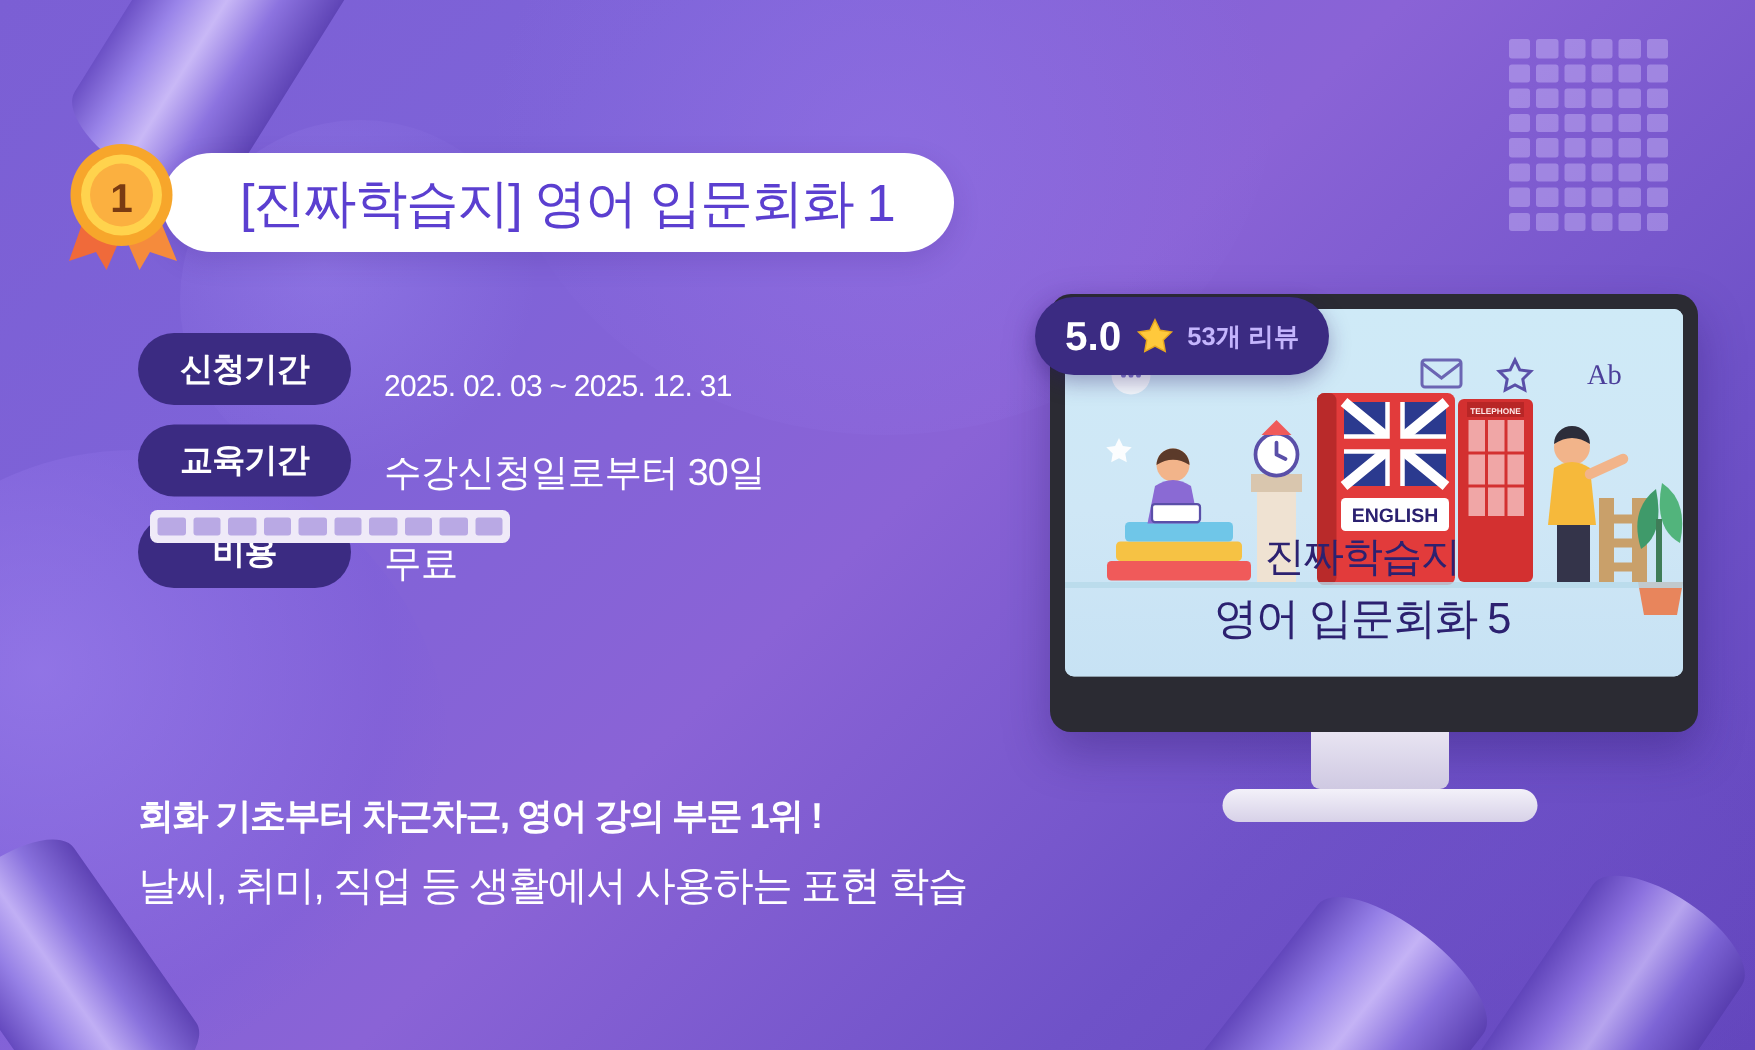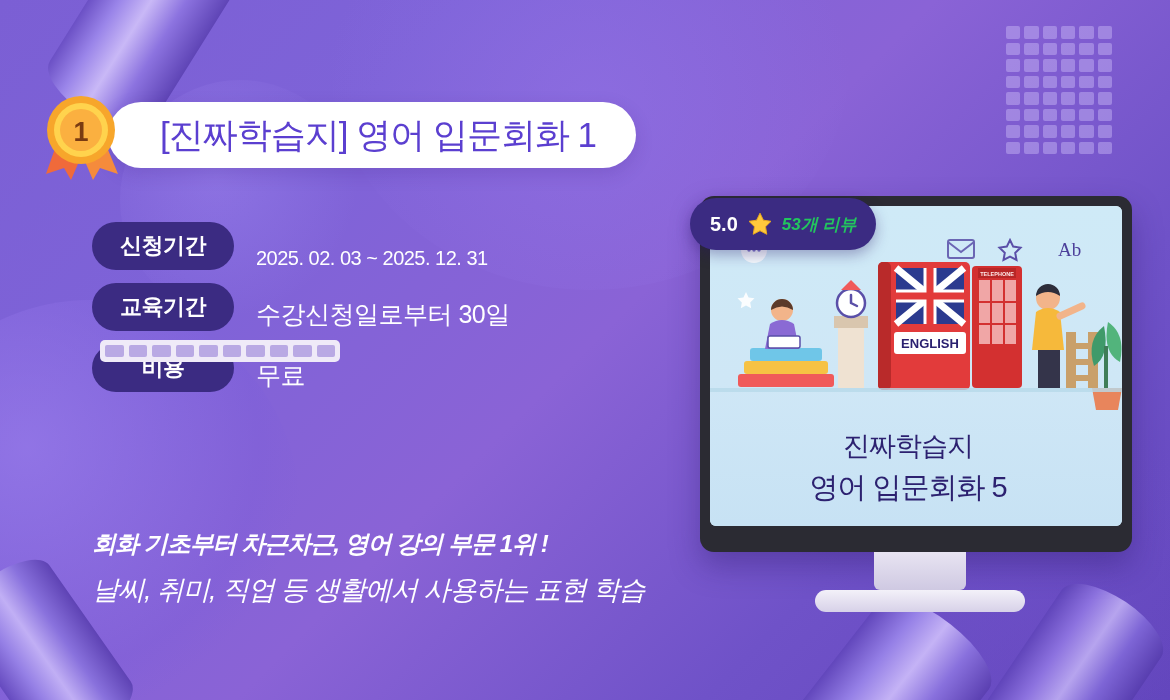--- a/index.html
+++ b/index.html
@@ -163,21 +163,20 @@
     letter-spacing: -0.5px;
     white-space: nowrap;
   }
   .info-value.sm { font-size: 25px; }
 
   
   .tagline {
     position: absolute;
     left: 92px; top: 528px;
     color: #ffffff;
-    font-style: italic;
   }
   .tagline .t1 {
     font-size: 24px;
     font-weight: bold;
     letter-spacing: -1px;
     margin-bottom: 12px;
     white-space: nowrap;
   }
   .tagline .t2 {
     font-size: 27px;
@@ -187,24 +186,24 @@
 
   
   .monitor {
     position: absolute;
     left: 700px; top: 196px;
     width: 440px;
     z-index: 2;
   }
   .screen-outer {
     width: 432px;
-    height: 356px;
+    height: 292px;
     background: #2b2b33;
     border-radius: 14px;
-    padding: 10px 10px 26px 10px;
+    padding: 10px 10px 37px 10px;
     box-sizing: border-box;
     box-shadow: 0 14px 30px rgba(40,20,100,.35);
   }
   .screen-inner {
     width: 100%;
     height: 100%;
     border-radius: 6px;
     overflow: hidden;
     position: relative;
     background: #cfe9f5;
@@ -260,30 +259,29 @@
     background: #3b2b82;
     border-radius: 26px;
     display: flex;
     align-items: center;
     padding: 0 20px;
     z-index: 5;
     box-shadow: 0 5px 14px rgba(40,20,100,.35);
   }
   .rating .score {
     color: #ffffff;
-    font-size: 20px;
+    font-size: 27px;
     font-weight: bold;
     margin-right: 9px;
   }
   .rating .star { margin-right: 9px; display:flex; }
   .rating .count {
-    color: #22c55e;
+    color: #c4b5fd;
     font-size: 17px;
     font-weight: bold;
-    font-style: italic;
   }
 </style>
 </head>
 <body>
 
 <div class="stage">
 
   <div class="blob blob-b"></div>
   <div class="blob blob-d"></div>
   <div class="blob blob-a"></div>

